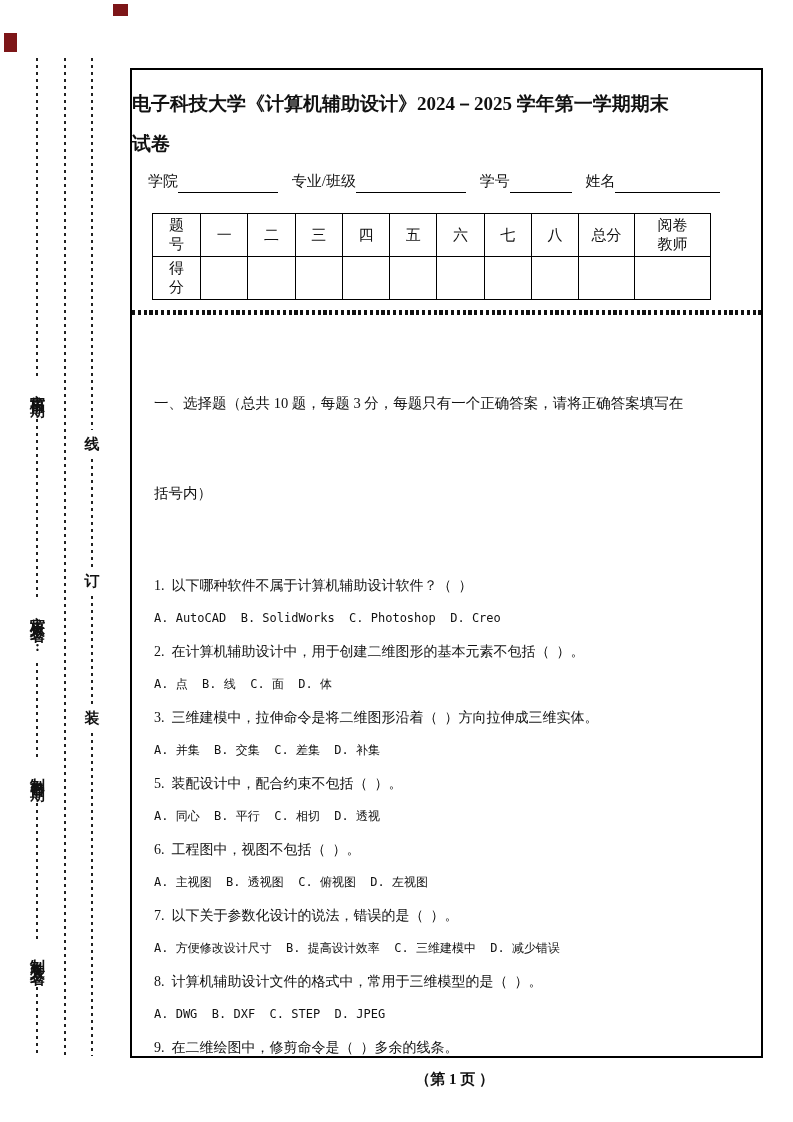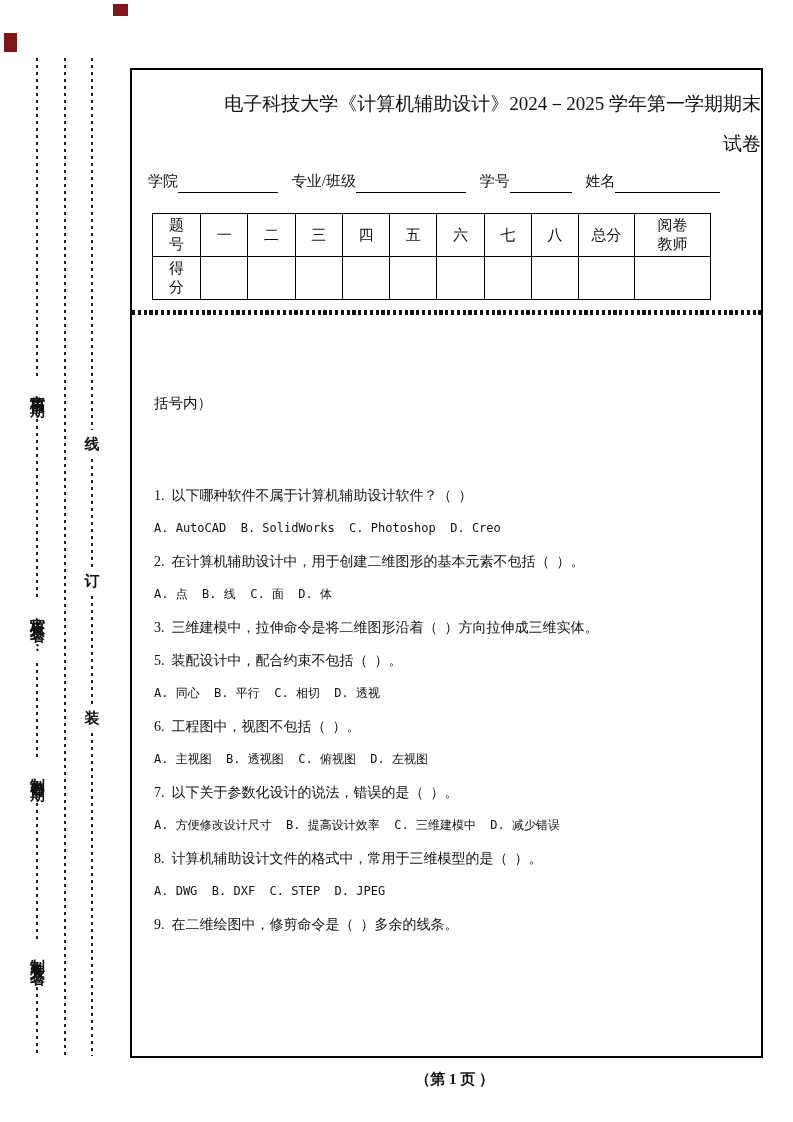--- a/index.html
+++ b/index.html
@@ -18,21 +18,21 @@
   .vcol-b{left:55px;}
   .vcol-c{left:82px;}
   .vdots{width:2px;background-image:repeating-linear-gradient(to bottom,#222 0 2.6px,transparent 2.6px 7px);}
   .vlabel{writing-mode:vertical-rl;text-orientation:upright;font-weight:bold;font-size:15px;
           letter-spacing:3px;padding:6px 0;white-space:nowrap;}
   .vchar{font-size:15px;padding:5px 0;font-weight:bold;}
 
   
   .main-box{position:absolute;left:130px;top:68px;width:629px;height:986px;
             border:2px solid #000;background:#fff;}
-  .title{margin-top:14px;text-align:right;font-weight:normal;font-size:19px;line-height:40px;}
+  .title{margin-top:14px;text-align:left;font-weight:bold;font-size:19px;line-height:40px;}
 
   .fields{margin-top:8px;padding-left:16px;font-size:15px;white-space:nowrap;}
   .field{margin-right:10px;}
   .blank{display:inline-block;border-bottom:1.2px solid #000;height:1em;vertical-align:bottom;margin-bottom:-2px;}
   .b1{width:100px;} .b2{width:110px;} .b3{width:62px;} .b4{width:105px;}
 
   table.score{border-collapse:collapse;margin:22px 20px 0 20px;width:559px;table-layout:fixed;}
   table.score td{border:1.5px solid #000;height:42px;text-align:center;font-size:15px;padding:0;}
   .stack2{display:inline-block;width:1.15em;line-height:1.25;}
   .stack4{display:inline-block;width:2.3em;line-height:1.25;}
@@ -134,29 +134,31 @@
       <td></td>
       <td></td>
       <td></td>
     </tr>
   </tbody>
     </table>
 
   <div class="dot-sep"></div>
 
   <div class="section-head">
+    <div>一、选择题（总共 10 题，每题 3 分，每题只有一个正确答案，请将正确答案填写在</div>
     <div>括号内）</div>
   </div>
 
   <div class="questions">
     <div class="qline">1.  以下哪种软件不属于计算机辅助设计软件？（  ）</div>
     <div class="qline opts">A. AutoCAD  B. SolidWorks  C. Photoshop  D. Creo</div>
     <div class="qline">2.  在计算机辅助设计中，用于创建二维图形的基本元素不包括（  ）。</div>
     <div class="qline opts">A. 点  B. 线  C. 面  D. 体</div>
     <div class="qline">3.  三维建模中，拉伸命令是将二维图形沿着（  ）方向拉伸成三维实体。</div>
+    <div class="qline opts">A. 并集  B. 交集  C. 差集  D. 补集</div>
     <div class="qline">5.  装配设计中，配合约束不包括（  ）。</div>
     <div class="qline opts">A. 同心  B. 平行  C. 相切  D. 透视</div>
     <div class="qline">6.  工程图中，视图不包括（  ）。</div>
     <div class="qline opts">A. 主视图  B. 透视图  C. 俯视图  D. 左视图</div>
     <div class="qline">7.  以下关于参数化设计的说法，错误的是（  ）。</div>
     <div class="qline opts">A. 方便修改设计尺寸  B. 提高设计效率  C. 三维建模中  D. 减少错误</div>
     <div class="qline">8.  计算机辅助设计文件的格式中，常用于三维模型的是（  ）。</div>
     <div class="qline opts">A. DWG  B. DXF  C. STEP  D. JPEG</div>
     <div class="qline">9.  在二维绘图中，修剪命令是（  ）多余的线条。</div>
 

